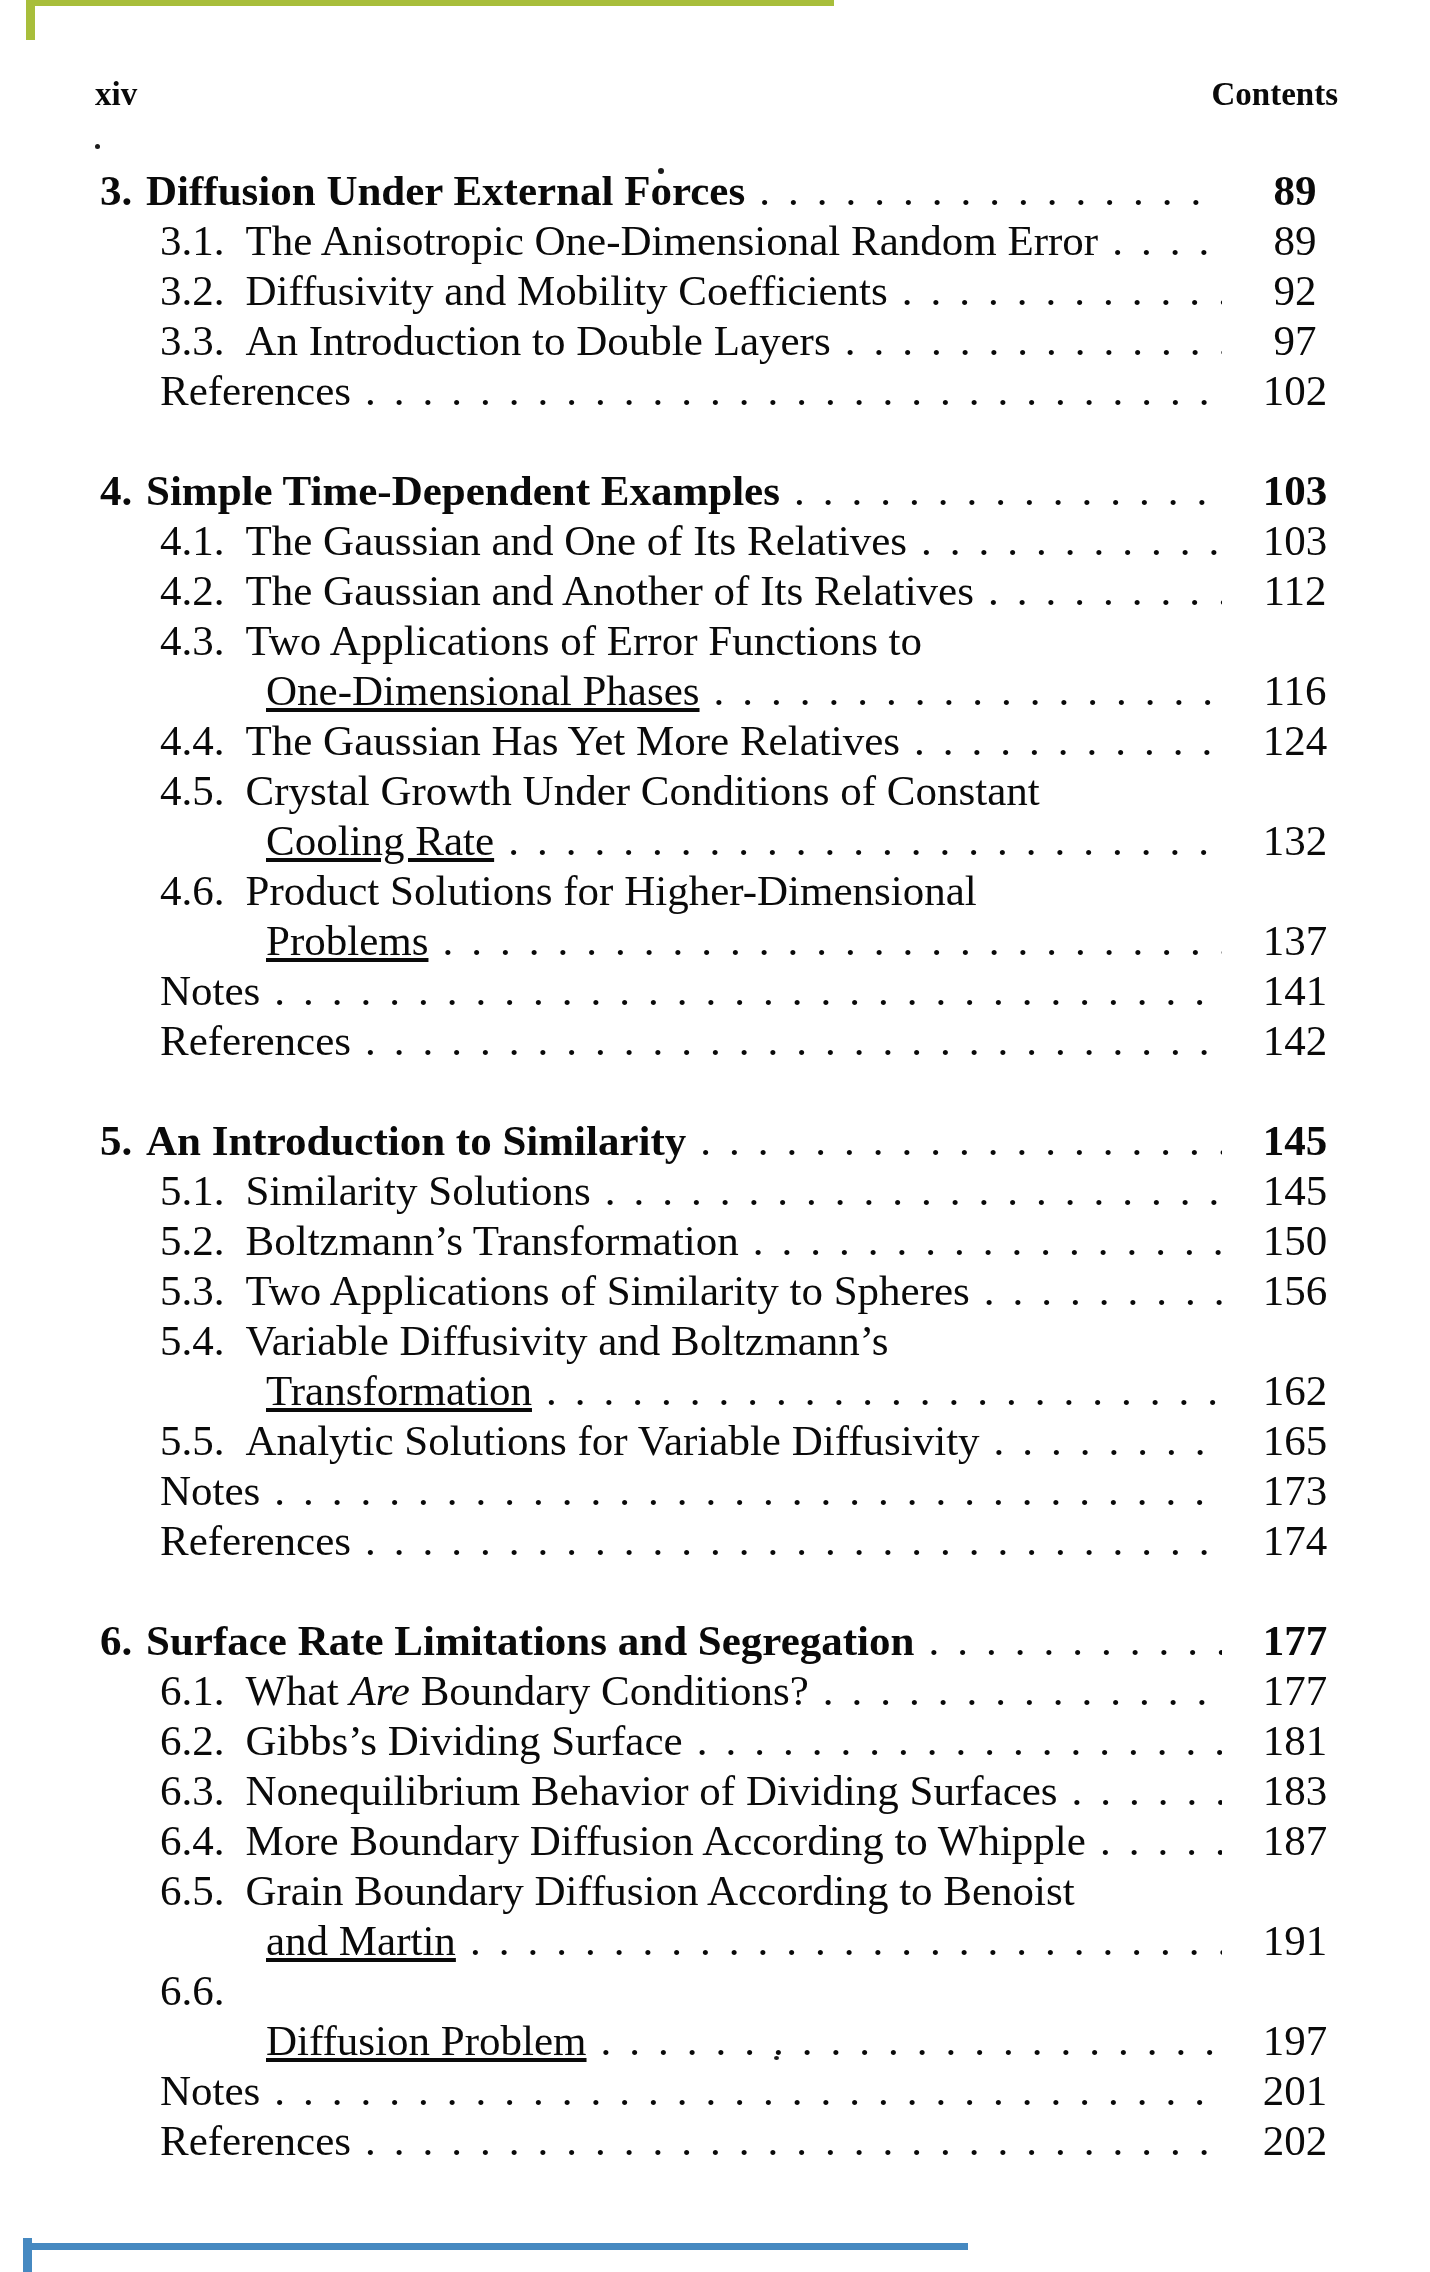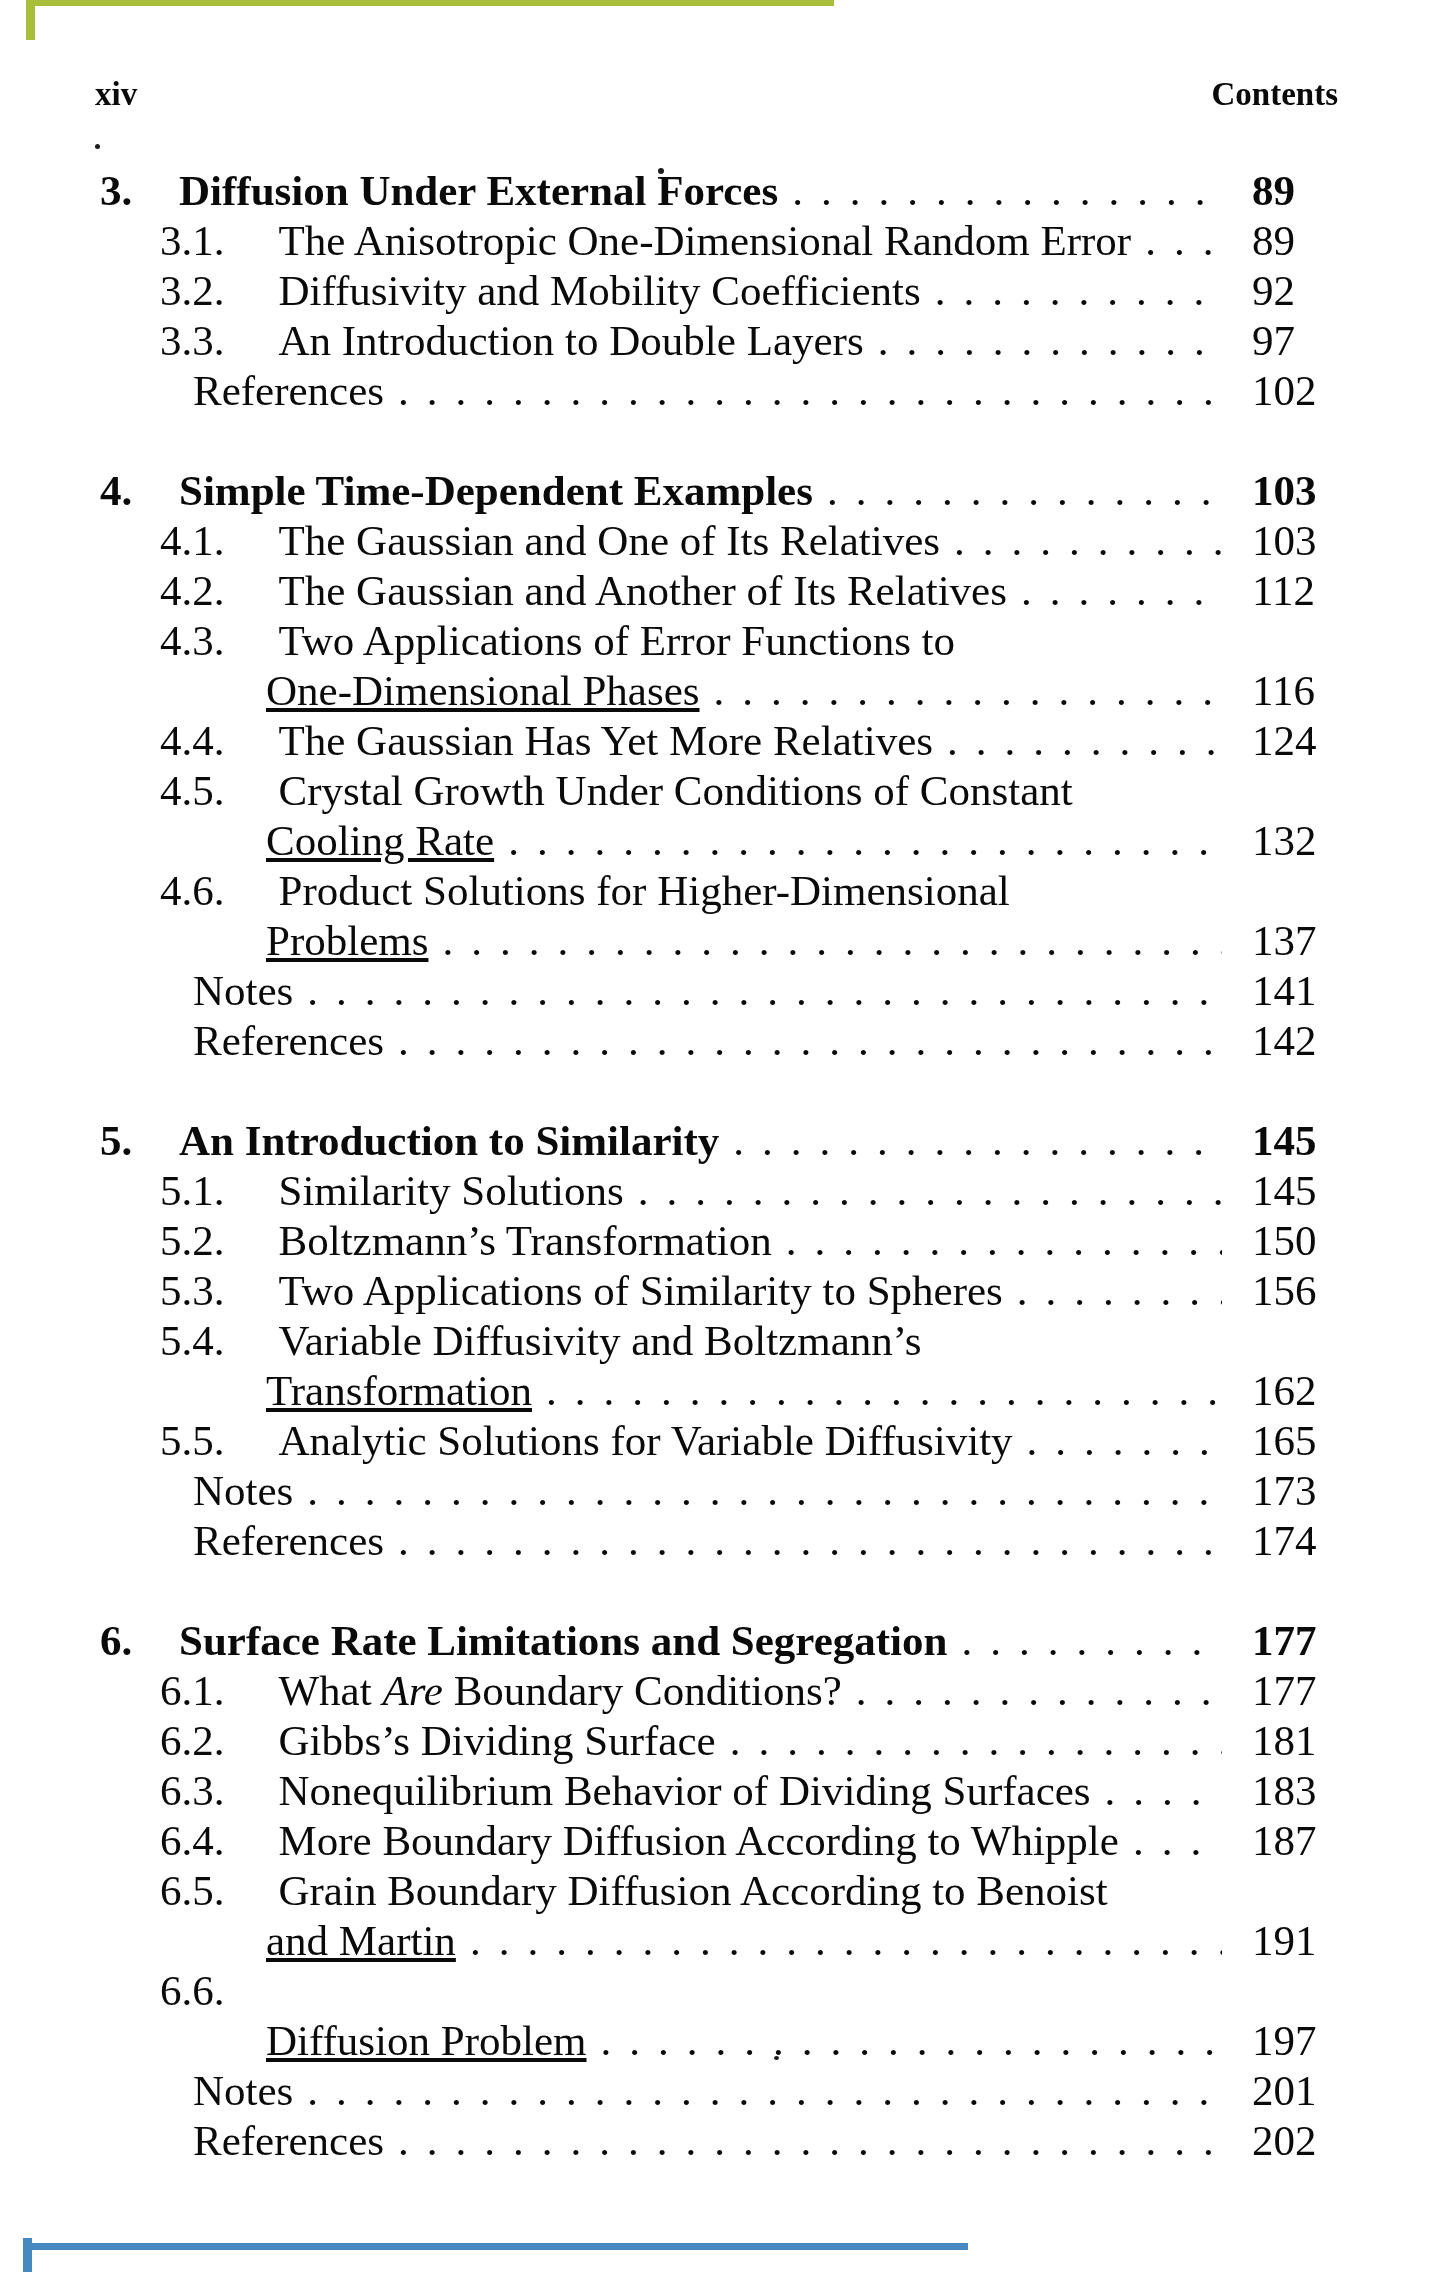--- a/index.html
+++ b/index.html
@@ -31,32 +31,32 @@
 
   .row {
     display:flex; align-items:baseline;
     height:50px; line-height:50px;
     white-space:nowrap;
   }
   .ch-row { font-weight:700; }
   .ch-num { flex:0 0 46px; }
   .entry { margin-left:60px; }
   .e-num { flex:0 0 auto; margin-right:21px; }
-  .txt { flex:0 0 auto;margin-left:33px; }
+  .txt { flex:0 0 auto; }
   .cont .txt { margin-left:106px;text-decoration:underline; }
   .em { font-style:italic; }
 
   .leader {
     flex:1 1 auto; min-width:0;
     overflow:hidden;
     margin:0 30px 0 14px;
     letter-spacing:18px;
     font-weight:400;
   }
-  .pg { flex:0 0 86px; text-align:left; }
+  .pg { flex:0 0 86px; text-align:center; }
   .ch-row .pg { font-weight:700; }
 
   
   .art { position:absolute; }
   .art-top-h   { left:34px; top:0;      width:800px; height:6px; background:var(--top-edge-color,#a8be3b); }
   .art-top-v   { left:26px; top:0;      width:9px;   height:40px; background:var(--top-edge-color,#a8be3b); }
   .art-bot-h   { left:30px; top:2243px; width:938px; height:7px; background:var(--bottom-edge-color,#4689c1); }
   .art-bot-v   { left:23px; top:2238px; width:9px;   height:34px; background:var(--bottom-edge-color,#4689c1); }
 
   

